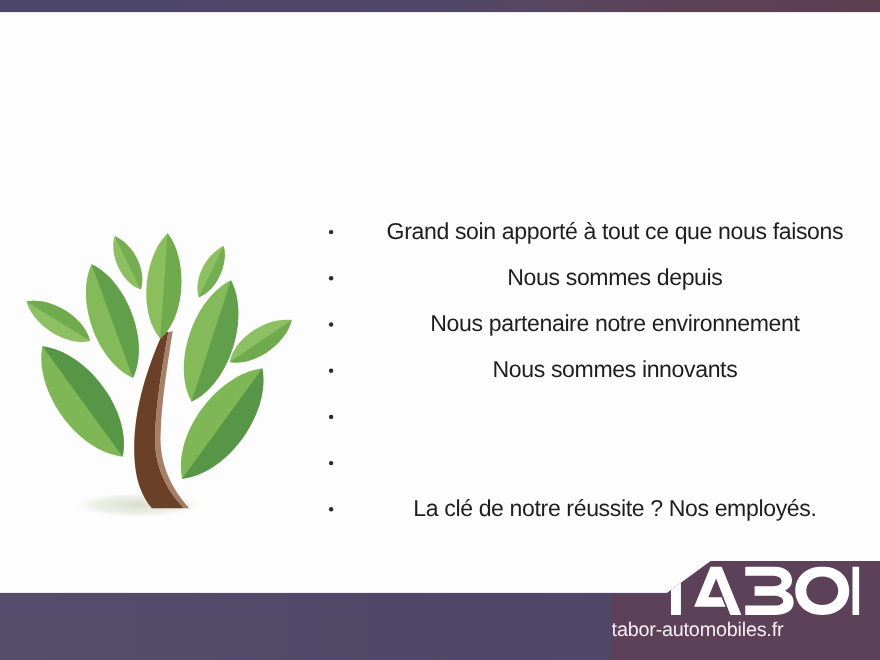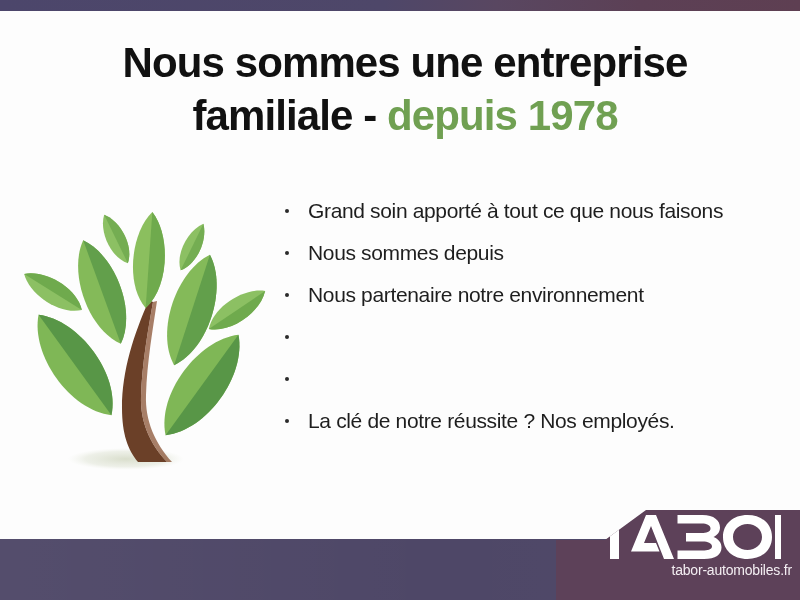--- a/index.html
+++ b/index.html
@@ -67,23 +67,23 @@
     left: 40px;
     top: 5px;
     width: 185px;
     height: 44px;
   }
   #tabor-url {
     position: absolute;
     left: 0;
     right: 8px;
     top: 52px;
-    text-align: right;
+    text-align: left;
     color: #f3eef2;
-    font-size: 14px;
+    font-size: 18px;
     font-family: "Liberation Sans", sans-serif;
     letter-spacing: -0.2px;
     white-space: nowrap;
   }
 
   
   #headline {
     position: absolute;
     left: 60px;
     top: 36px;
@@ -96,26 +96,27 @@
     color: #111111;
     font-family: "Liberation Sans", sans-serif;
   }
   .hl-accent {
     color: #70a052;
   }
 
   
   #bullets {
     position: absolute;
-    left: 282px;
+    left: 296px;
     top: 190px;
     width: 500px;
     margin: 0;
     padding: 0;
     list-style: none;
+    text-align: center;
   }
   #bullets li {
     position: relative;
     padding-left: 26px;
     height: 42px;
     line-height: 42px;
     font-size: 21px;
     color: #1e1e1e;
     letter-spacing: -0.35px;
     white-space: nowrap;
@@ -140,25 +141,20 @@
     height: 306px;
   }
 </style>
 </head>
 <body>
 
 <div id="slide">
 
   <div id="top-bar"></div>
 
-  <div id="headline">
-    <span>Nous sommes une entreprise</span><br>
-    <span>familiale -</span>
-    <span class="hl-accent">depuis 1978</span>
-  </div>
 
   <div id="tree-illustration">
     <svg viewBox="0 0 256 306" width="256" height="306" xmlns="http://www.w3.org/2000/svg">
       <defs>
         <radialGradient id="shadowGrad" cx="50%" cy="50%" r="50%">
           <stop offset="0%" stop-color="#d7dcc9" stop-opacity="0.95"></stop>
           <stop offset="70%" stop-color="#e3e7da" stop-opacity="0.6"></stop>
           <stop offset="100%" stop-color="#eef0e8" stop-opacity="0"></stop>
         </radialGradient>
       </defs>
@@ -228,20 +224,24 @@
     <li>
       <span class="bullet-dot"></span>
       <span>Nous sommes depuis</span>
     </li>
     <li>
       <span class="bullet-dot"></span>
       <span>Nous partenaire notre environnement</span>
     </li>
     <li>
       <span class="bullet-dot"></span>
+      <span>Nous sommes innovants</span>
+    </li>
+    <li>
+      <span class="bullet-dot"></span>
     </li>
     <li>
       <span class="bullet-dot"></span>
     </li>
     <li>
       <span class="bullet-dot"></span>
       <span>La clé de notre réussite ? Nos employés.</span>
     </li>
   </ul>
 

